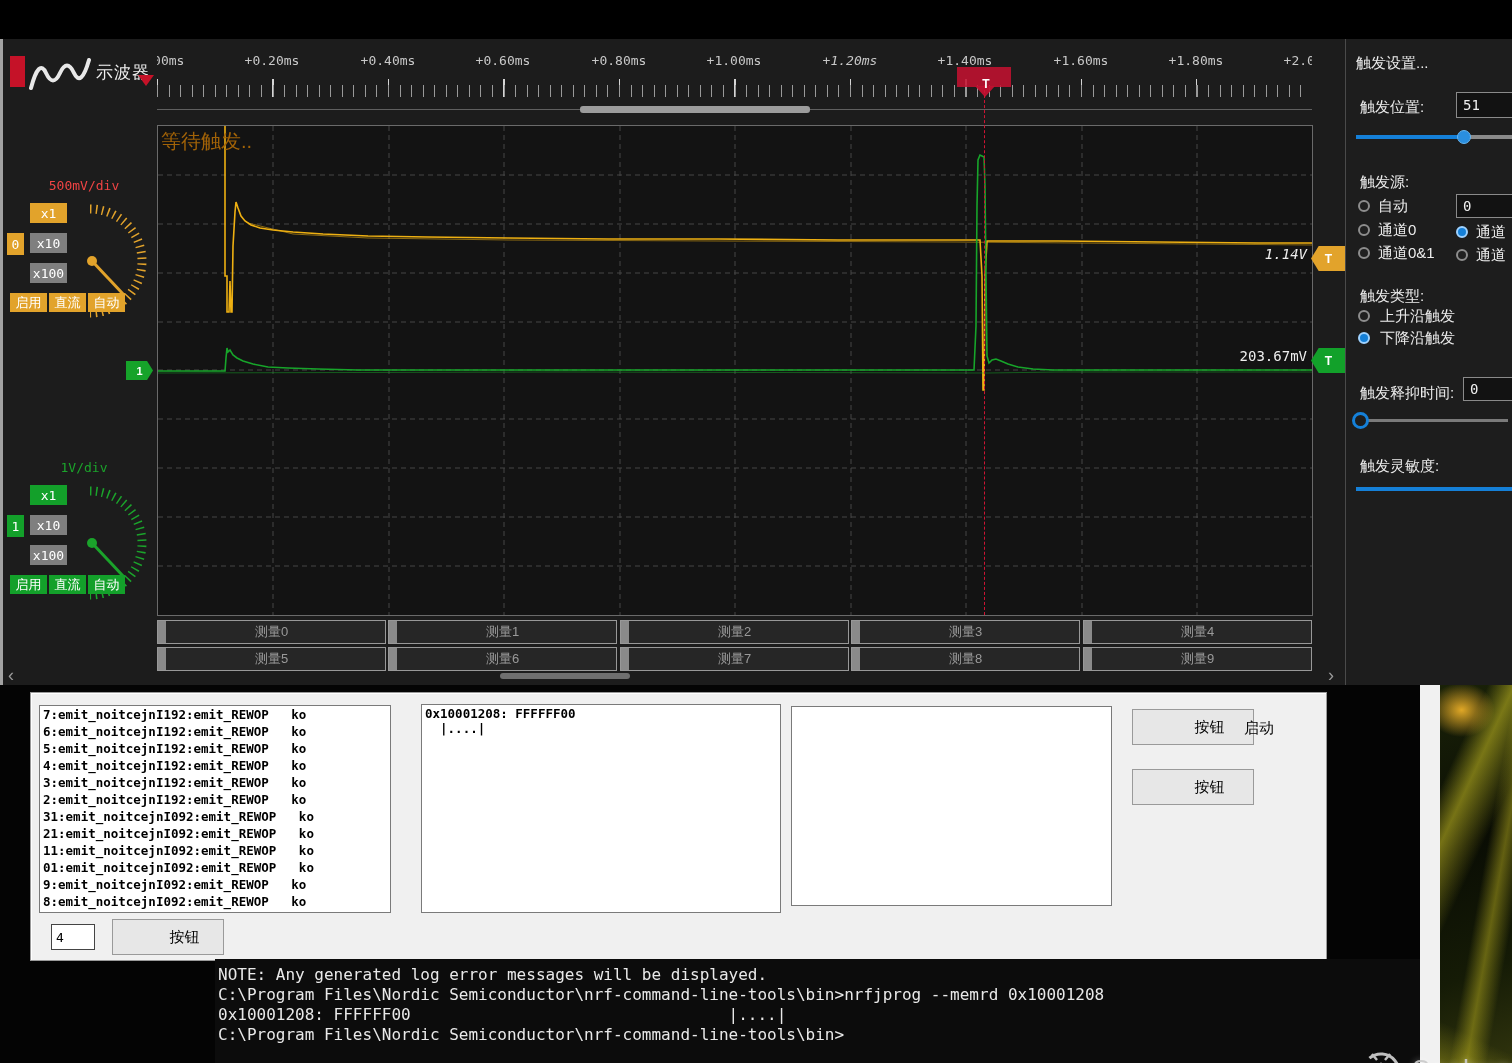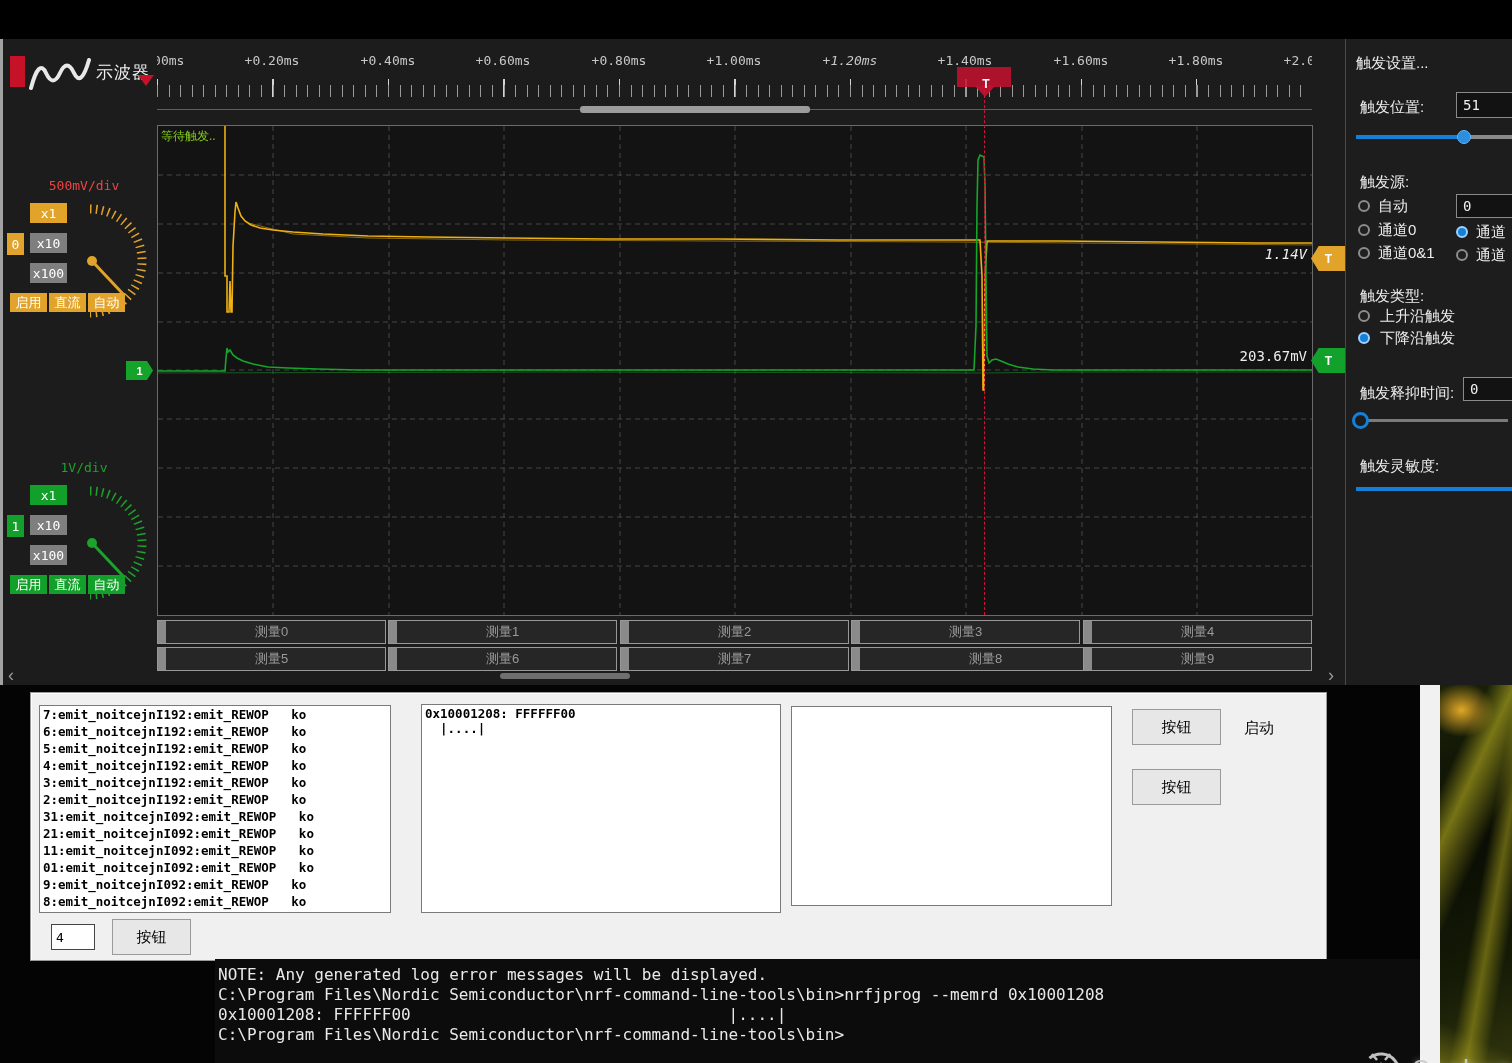--- a/index.html
+++ b/index.html
@@ -34,21 +34,21 @@
       font-size:12px;font-weight:bold;}
   #trig-line{position:absolute;left:984px;top:46px;height:530px;width:0;border-left:1px dashed #cf1433;z-index:6;}
 
   
   #hscroll{position:absolute;left:157px;top:66px;width:1155px;height:9px;}
   #hscroll-track{position:absolute;left:0;top:4px;width:1155px;height:1px;background:#5f5f5f;}
   #hscroll-handle{position:absolute;left:423px;top:1px;width:230px;height:7px;background:#9c9c9c;border-radius:3px;}
 
   
   #plot{position:absolute;left:157px;top:86px;width:1154px;height:489px;background:#131313;border:1px solid #6a6a6a;}
-  #status-text{position:absolute;left:3px;top:2px;color:#84cc16;font-size:12px;}
+  #status-text{position:absolute;left:3px;top:2px;color:#a16207;font-size:20px;}
   .level-label{position:absolute;right:5px;color:#eee;font-size:14px;font-family:"DejaVu Sans Mono",monospace;}
   .t-tag{position:absolute;left:1311px;width:35px;height:25px;color:#fff;font-size:12px;font-weight:bold;
       display:flex;align-items:center;justify-content:center;
       clip-path:polygon(22% 0,100% 0,100% 100%,22% 100%,0 50%);}
   #ch1-pos-tag{position:absolute;left:126px;top:322px;width:27px;height:19px;background:#16a32a;color:#fff;
       font-size:11px;font-weight:bold;display:flex;align-items:center;justify-content:center;
       clip-path:polygon(0 0,78% 0,100% 50%,78% 100%,0 100%);}
 
   
   .scale-label{position:absolute;left:28px;width:112px;text-align:center;font-size:13px;
@@ -78,21 +78,21 @@
   .slider-thumb{position:absolute;width:12px;height:12px;border-radius:50%;background:#2a8fe0;border:1px solid #66b5f0;}
 
   
   #bottom{position:absolute;left:0;top:646px;width:1512px;height:476px;background:#040404;}
   #dialog{position:absolute;left:30px;top:7px;width:1295px;height:267px;background:#f0f0f0;
       border:1px solid #9a9a9a;box-shadow:inset 1px 1px 0 #fff;}
   .listbox{position:absolute;background:#fff;border:1px solid #7a7a7a;overflow:hidden;}
   .loglines{margin:0;padding:1px 3px;font-size:12.5px;line-height:15px;color:#000;
       font-family:"DejaVu Sans Mono",monospace;font-weight:bold;white-space:pre;}
   .win-btn{position:absolute;background:#e7e7e7;border:1px solid #9a9a9a;color:#000;font-size:15px;
-      display:flex;align-items:center;justify-content:center;}
+      display:flex;align-items:center;justify-content:center;padding-left:33px;}
   #terminal{position:absolute;left:215px;top:274px;width:1205px;height:143px;background:#0c0c0c;
       padding:6px 0 0 3px;box-sizing:border-box;}
   .tline{font-family:"DejaVu Sans Mono",monospace;font-size:16px;line-height:20px;color:#e9e9e9;white-space:pre;}
   #vscroll{position:absolute;left:1420px;top:0;width:20px;height:417px;background:#f1f1f1;}
   #vscroll-chevron{position:absolute;left:5px;top:378px;width:8px;height:8px;
       border-right:2px solid #555;border-bottom:2px solid #555;transform:rotate(45deg);}
   #photo{position:absolute;left:1440px;top:0;width:72px;height:417px;
       background:
         radial-gradient(ellipse 55px 45px at 30% 6%, rgba(235,175,40,.95), rgba(235,175,40,0) 60%),
         linear-gradient(115deg, transparent 18%, rgba(205,195,35,.55) 28%, transparent 44%),
@@ -213,21 +213,21 @@
     <div class="ch-btn" style="left:88px;top:536px;background:#13a02a;">自动</div>
 
     <div class="meas-btn" style="left:157px;top:581px;">测量0</div>
     <div class="meas-btn" style="left:388px;top:581px;">测量1</div>
     <div class="meas-btn" style="left:620px;top:581px;">测量2</div>
     <div class="meas-btn" style="left:851px;top:581px;">测量3</div>
     <div class="meas-btn" style="left:1083px;top:581px;">测量4</div>
     <div class="meas-btn" style="left:157px;top:608px;">测量5</div>
     <div class="meas-btn" style="left:388px;top:608px;">测量6</div>
     <div class="meas-btn" style="left:620px;top:608px;">测量7</div>
-    <div class="meas-btn" style="left:851px;top:608px;padding-left:20px;">测量8</div>
+    <div class="meas-btn" style="left:851px;top:608px;">测量8</div>
     <div class="meas-btn" style="left:1083px;top:608px;">测量9</div>
 
     <span class="scroll-arrow" style="left:8px;">‹</span>
     <span class="scroll-arrow" style="left:1328px;">›</span>
     <div id="bscroll-handle"></div>
 
     <div id="tpanel">
       <div class="abs" style="left:10px;top:15px;">触发设置...</div>
 
       <div class="abs" style="left:14px;top:59px;">触发位置:</div>

